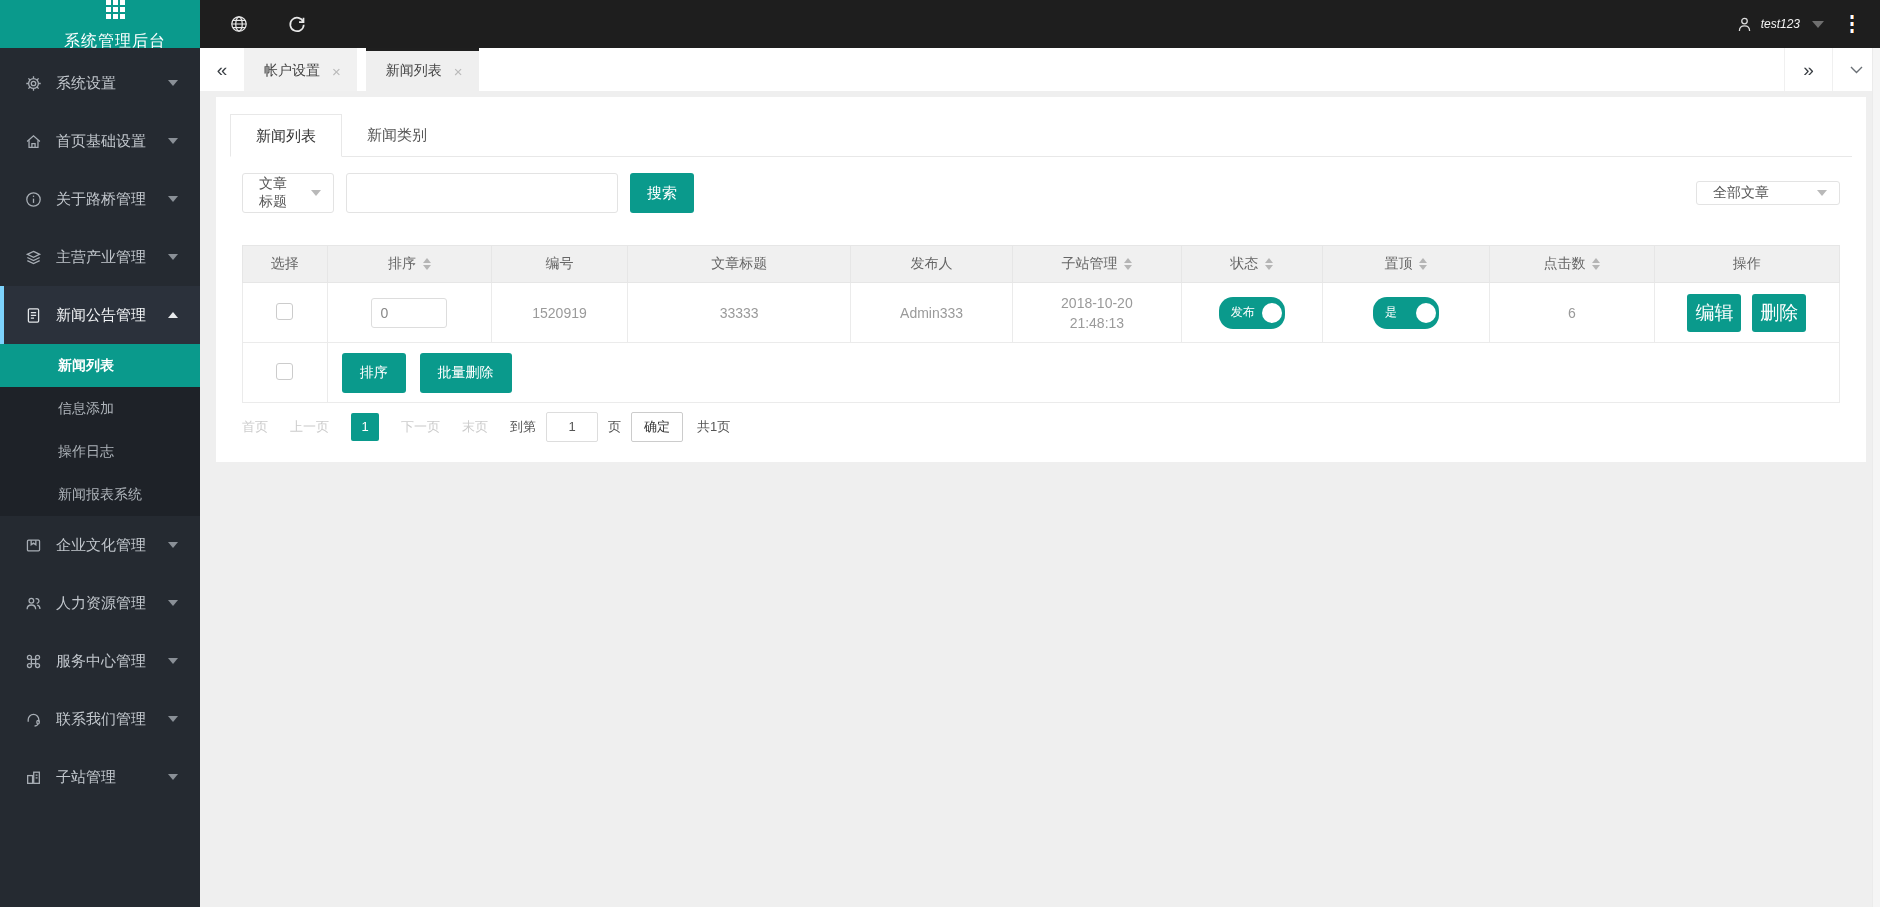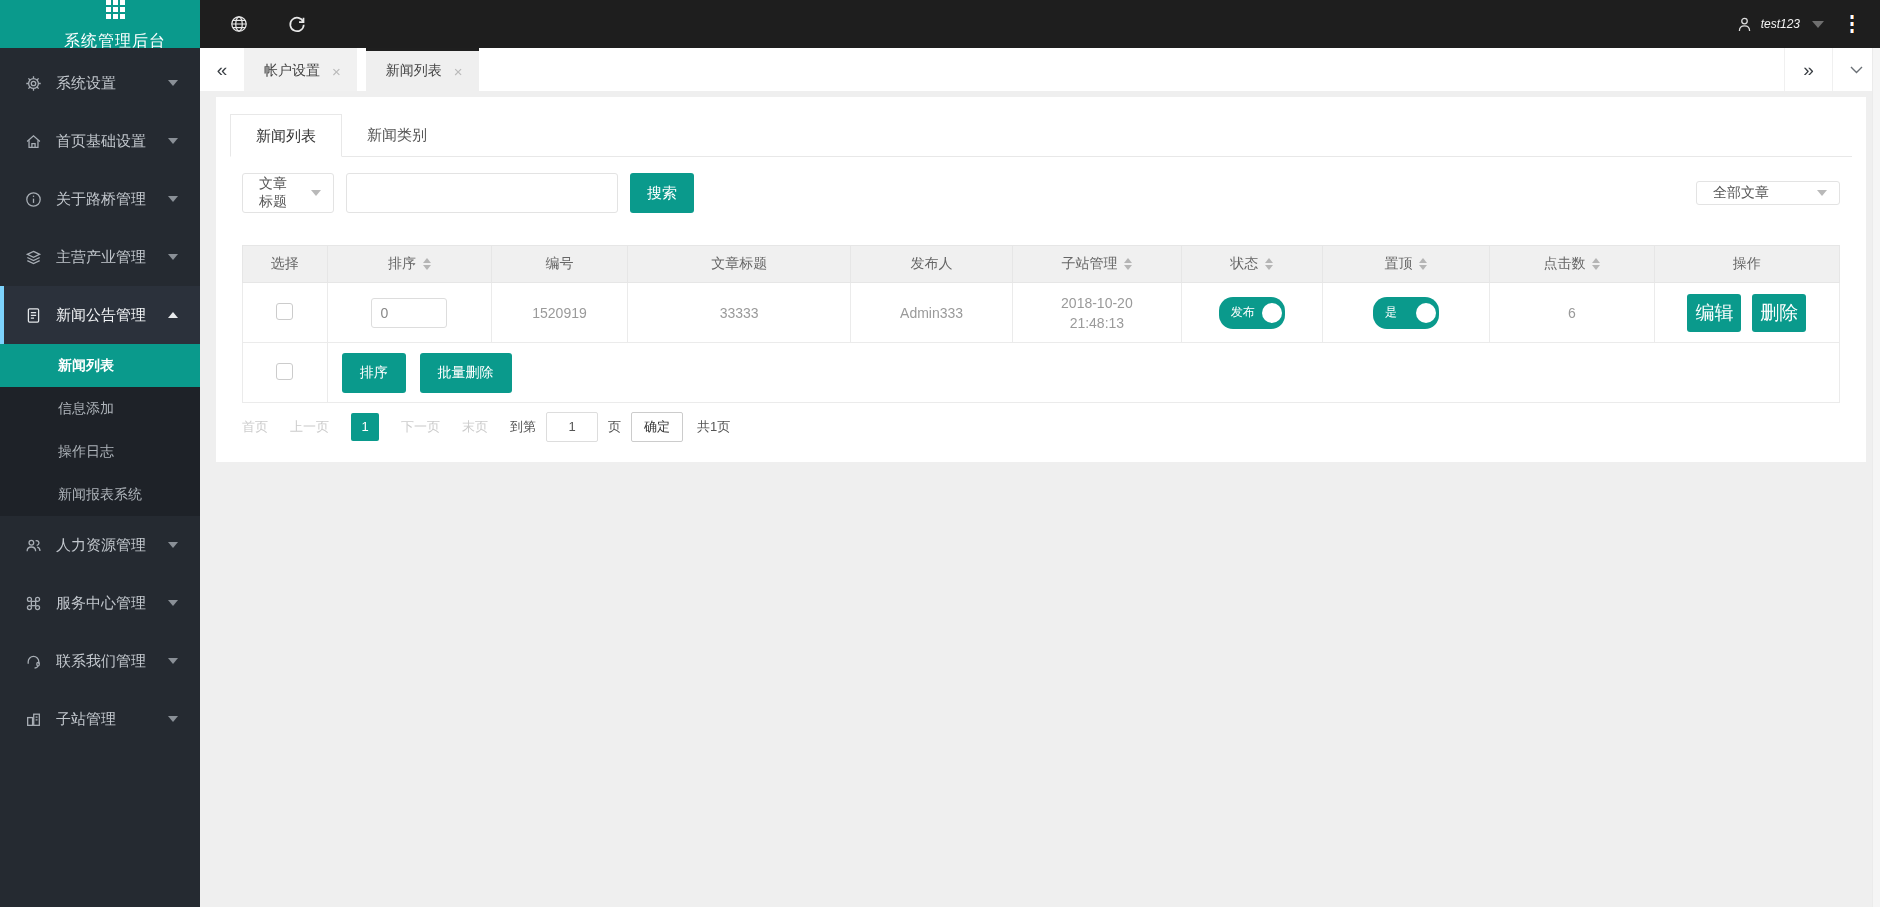--- a/index.html
+++ b/index.html
@@ -186,20 +186,30 @@
           <span>信息添加</span>
         </div>
         <div class="subitem">
           <span>操作日志</span>
         </div>
         <div class="subitem">
           <span>新闻报表系统</span>
         </div>
       </div>
 
+      <div class="nav-item">
+        <span class="nav-icon">
+          <svg width="17" height="17" viewBox="0 0 16 16" fill="none" stroke="currentColor" stroke-width="1.2">
+              <rect x="2.3" y="3" width="11.4" height="10" rx="1"></rect>
+              <path d="M5.8 3v4.4l2.2-1.6 2.2 1.6V3"></path>
+            </svg>
+        </span>
+        <span class="nav-label">企业文化管理</span>
+        <span class="caret down"></span>
+      </div>
 
       <div class="nav-item">
         <span class="nav-icon">
           <svg width="17" height="17" viewBox="0 0 16 16" fill="none" stroke="currentColor" stroke-width="1.2">
               <circle cx="6" cy="5.4" r="2.2"></circle>
               <path d="M2 13.4c0-2.6 1.8-4 4-4s4 1.4 4 4"></path>
               <path d="M10 3.6a2.2 2.2 0 1 1 1 4.2M11.5 9.6c1.6.4 2.6 1.7 2.6 3.6"></path>
             </svg>
         </span>
         <span class="nav-label">人力资源管理</span>

